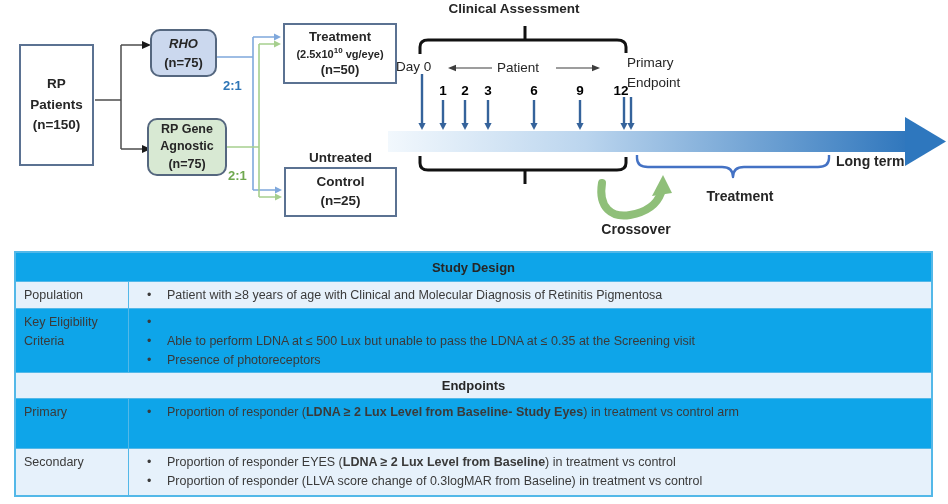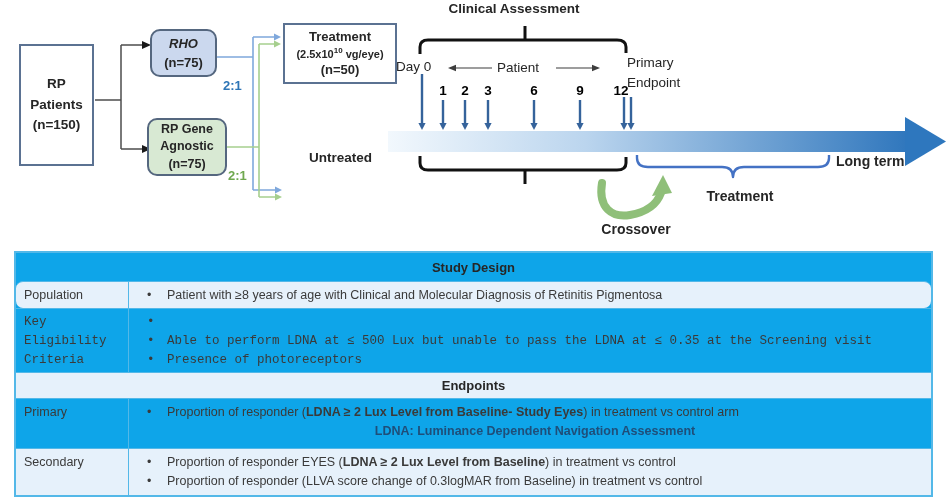--- a/index.html
+++ b/index.html
@@ -45,22 +45,22 @@
   .lbl-crossover { left:592px; top:221px; width:88px;  text-align:center; font-weight:bold; font-size:14px; }
 
   
   .tbl { position:absolute; left:14px; top:251px; width:919px; height:246px;
          border:2px solid #53B8E8; background:#0ea5e9; color:#3a3a3a; font-size:12.5px; }
   .trow { display:flex; width:100%; }
   .trow + .trow { border-top:1.5px solid #53B8E8; }
   .tint { background:#E6F1FB; }
   .hrow { justify-content:center; align-items:center; font-weight:bold; font-size:13px; color:#262626; }
   .r-header    { height:28px; }
-  .r-pop       { height:27px;border-radius:7px; }
-  .r-elig      { height:64px;font-family:Liberation Mono, monospace; }
+  .r-pop       { height:27px; }
+  .r-elig      { height:64px; }
   .r-endpoints { height:26px; }
   .r-primary   { height:50px; }
   .r-secondary { height:47px; }
   .lcell { width:113px; flex:0 0 113px; border-right:1.5px solid #53B8E8;
            padding:4px 4px 0 8px; line-height:1.5; }
   .ccell { flex:1; padding:4px 8px 0 18px; line-height:19px; }
   .bullet-line { display:flex; }
   .bullet-mark { width:20px; flex:0 0 20px; }
   .b { font-weight:bold; }
   .note-line { text-align:center; font-weight:bold; color:#1F4E79; }
@@ -166,20 +166,24 @@
     <span class="ratio ratio-rho">2:1</span>
     <span class="ratio ratio-gene">2:1</span>
 
     <div class="fbox box-treat">
       <span class="ln">Treatment</span>
       <span class="ln dose"><span>(2.5x10</span><sup>10</sup><span> vg/eye)</span></span>
       <span class="ln">(n=50)</span>
     </div>
 
     <div class="lbl lbl-untreated">Untreated</div>
+    <div class="fbox box-ctrl">
+      <span class="ln">Control</span>
+      <span class="ln">(n=25)</span>
+    </div>
 
     <div class="lbl lbl-clinical">Clinical Assessment</div>
     <div class="lbl lbl-day0">Day 0</div>
     <div class="lbl lbl-months">Patient</div>
     <span class="tick t0">1</span>
     <span class="tick t1">2</span>
     <span class="tick t2">3</span>
     <span class="tick t3">6</span>
     <span class="tick t4">9</span>
     <span class="tick t5">12</span>
@@ -226,21 +230,20 @@
       <span>Endpoints</span>
     </div>
 
     <div class="trow r-primary">
       <div class="lcell">Primary</div>
       <div class="ccell">
         <div class="bullet-line">
           <span class="bullet-mark">•</span>
           <span><span>Proportion of responder (</span><span class="b">LDNA ≥ 2 Lux Level from Baseline- Study Eyes</span><span>) in treatment vs control arm</span></span>
         </div>
-        <div class="note-line">LDNA: Luminance Dependent Navigation Assessment</div>
       </div>
     </div>
 
     <div class="trow tint r-secondary">
       <div class="lcell">Secondary</div>
       <div class="ccell">
         <div class="bullet-line">
           <span class="bullet-mark">•</span>
           <span><span>Proportion of responder EYES (</span><span class="b">LDNA ≥ 2 Lux Level from Baseline</span><span>) in treatment vs control</span></span>
         </div>

